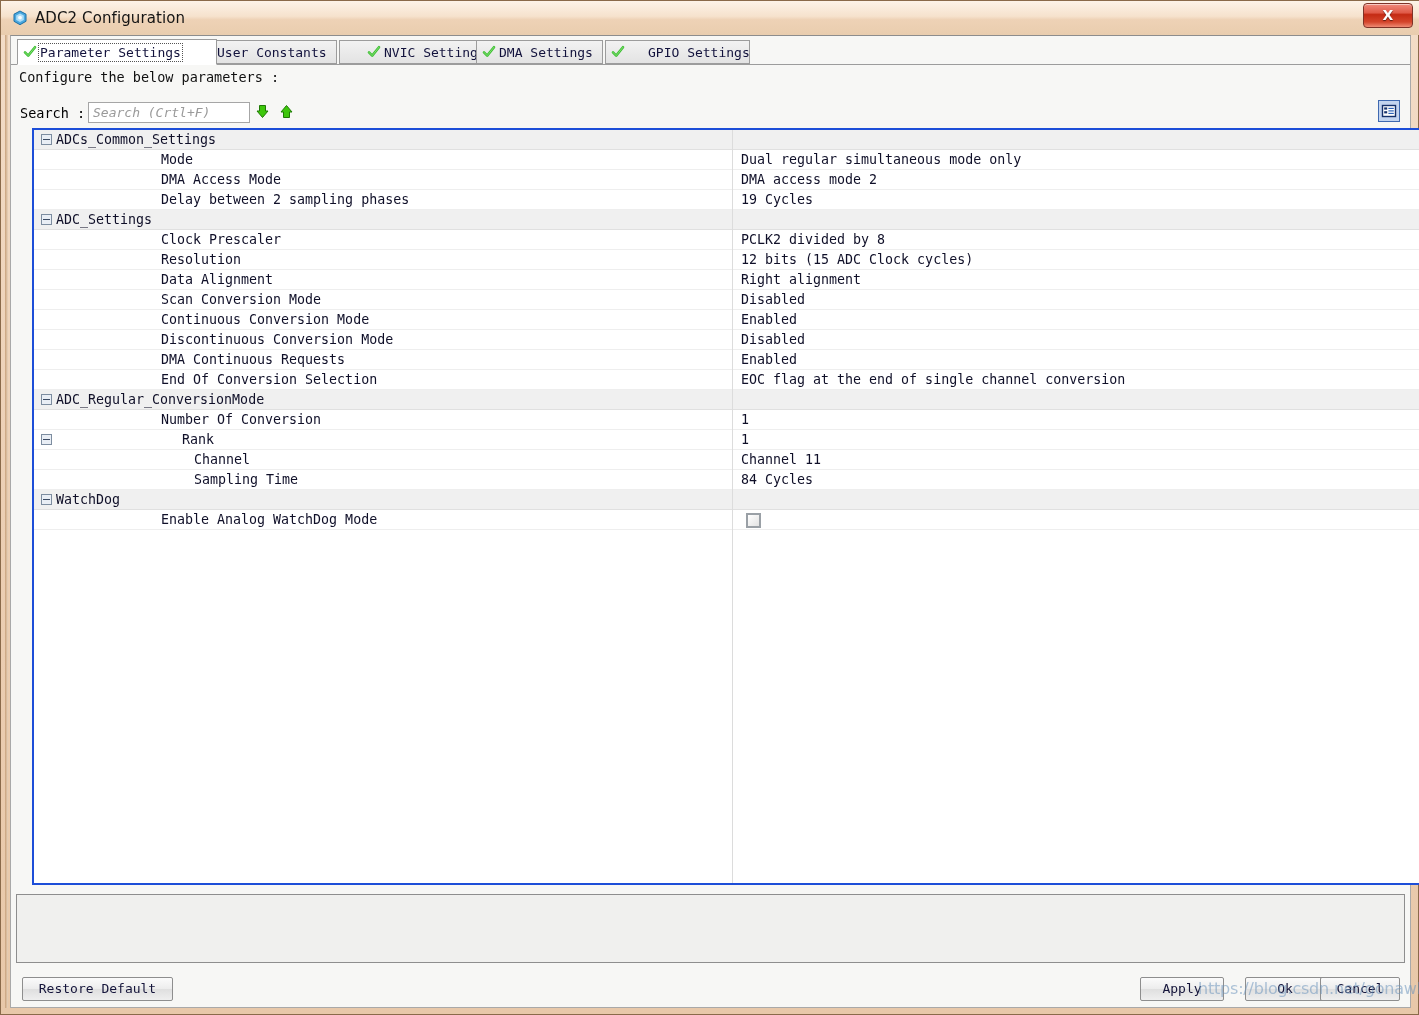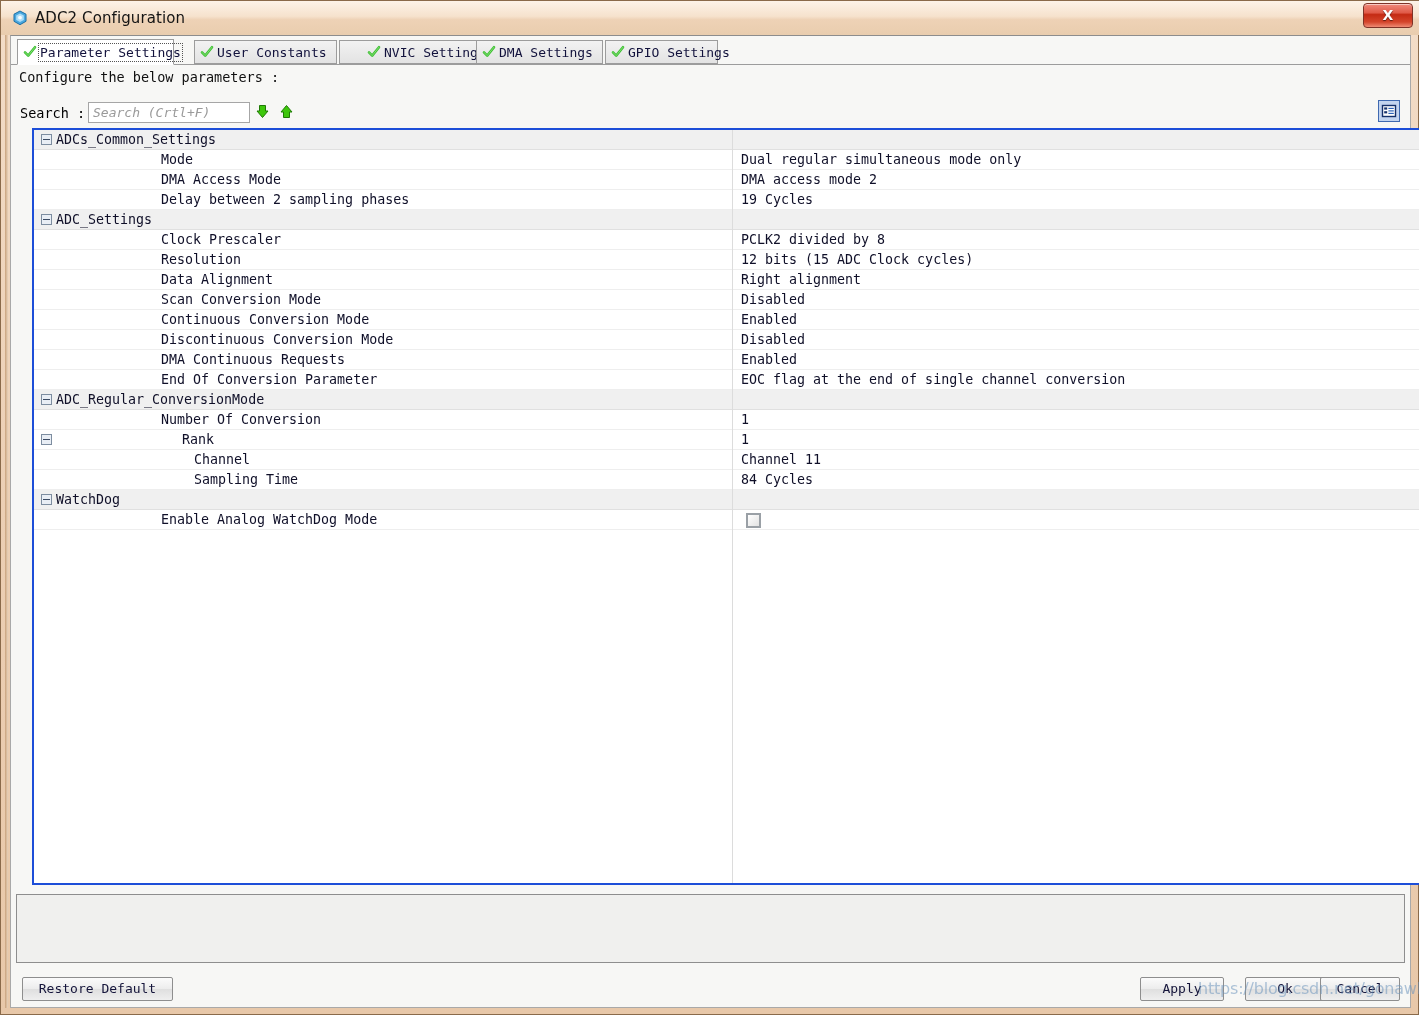--- a/index.html
+++ b/index.html
@@ -298,21 +298,21 @@
     </span>
     <div id="title-text">ADC2 Configuration</div>
     <div id="close-button">X</div>
   </div>
 
   <div id="left-edge"></div>
 
   <div id="client">
 
     <div id="tabstrip">
-        <div class="tab selected" style="left: 6px; width: 157px; justify-content: space-between;">
+        <div class="tab selected" style="left: 6px; width: 200px;">
           <span class="tick"><svg width="14" height="14" viewBox="0 0 14 14">
               <path d="M2 7.4 L5.2 10.6 L12 2.2" fill="none" stroke="#3fbf35" stroke-width="2.6" stroke-linecap="round" stroke-linejoin="round"></path>
               <path d="M2 7.4 L5.2 10.6 L12 2.2" fill="none" stroke="#7fe06f" stroke-width="1" stroke-linecap="round"></path>
             </svg></span>
           <span class="tab-label">Parameter Settings</span>
         </div>
         <div class="tab" style="left: 183px; width: 143px;">
           <span class="tick"><svg width="14" height="14" viewBox="0 0 14 14">
               <path d="M2 7.4 L5.2 10.6 L12 2.2" fill="none" stroke="#3fbf35" stroke-width="2.6" stroke-linecap="round" stroke-linejoin="round"></path>
               <path d="M2 7.4 L5.2 10.6 L12 2.2" fill="none" stroke="#7fe06f" stroke-width="1" stroke-linecap="round"></path>
@@ -326,21 +326,21 @@
             </svg></span>
           <span class="tab-label">NVIC Settings</span>
         </div>
         <div class="tab" style="left: 465px; width: 127px;">
           <span class="tick"><svg width="14" height="14" viewBox="0 0 14 14">
               <path d="M2 7.4 L5.2 10.6 L12 2.2" fill="none" stroke="#3fbf35" stroke-width="2.6" stroke-linecap="round" stroke-linejoin="round"></path>
               <path d="M2 7.4 L5.2 10.6 L12 2.2" fill="none" stroke="#7fe06f" stroke-width="1" stroke-linecap="round"></path>
             </svg></span>
           <span class="tab-label">DMA Settings</span>
         </div>
-        <div class="tab" style="left: 594px; width: 113px;">
+        <div class="tab" style="left: 594px; width: 145px; gap: 20px;">
           <span class="tick"><svg width="14" height="14" viewBox="0 0 14 14">
               <path d="M2 7.4 L5.2 10.6 L12 2.2" fill="none" stroke="#3fbf35" stroke-width="2.6" stroke-linecap="round" stroke-linejoin="round"></path>
               <path d="M2 7.4 L5.2 10.6 L12 2.2" fill="none" stroke="#7fe06f" stroke-width="1" stroke-linecap="round"></path>
             </svg></span>
           <span class="tab-label">GPIO Settings</span>
         </div>
       </div>
     <div id="tab-underline"></div>
 
     <div id="configure-label">Configure the below parameters :</div>
@@ -413,21 +413,21 @@
           </div>
           <div class="row">
             <span class="name lvl1">Discontinuous Conversion Mode</span>
             <span class="value">Disabled</span>
           </div>
           <div class="row">
             <span class="name lvl1">DMA Continuous Requests</span>
             <span class="value">Enabled</span>
           </div>
           <div class="row">
-            <span class="name lvl1">End Of Conversion Parameter</span>
+            <span class="name lvl1">End Of Conversion Selection</span>
             <span class="value">EOC flag at the end of single channel conversion</span>
           </div>
           <div class="row group">
             <span class="expander indent1"></span>
             <span class="name">ADC_Regular_ConversionMode</span>
           </div>
           <div class="row">
             <span class="name lvl1">Number Of Conversion</span>
             <span class="value">1</span>
           </div>

